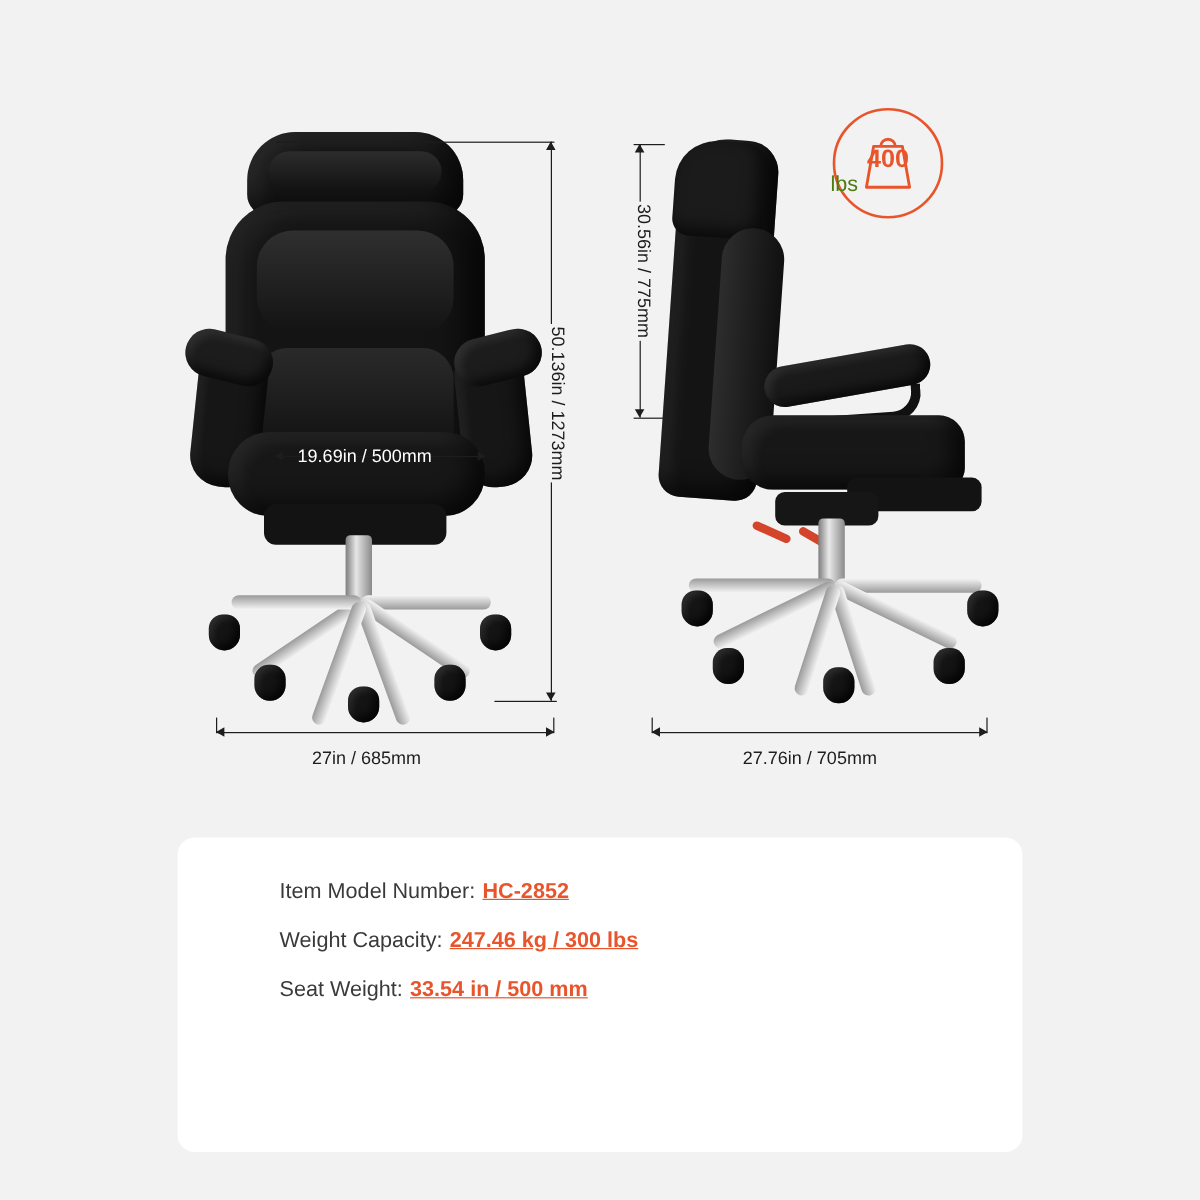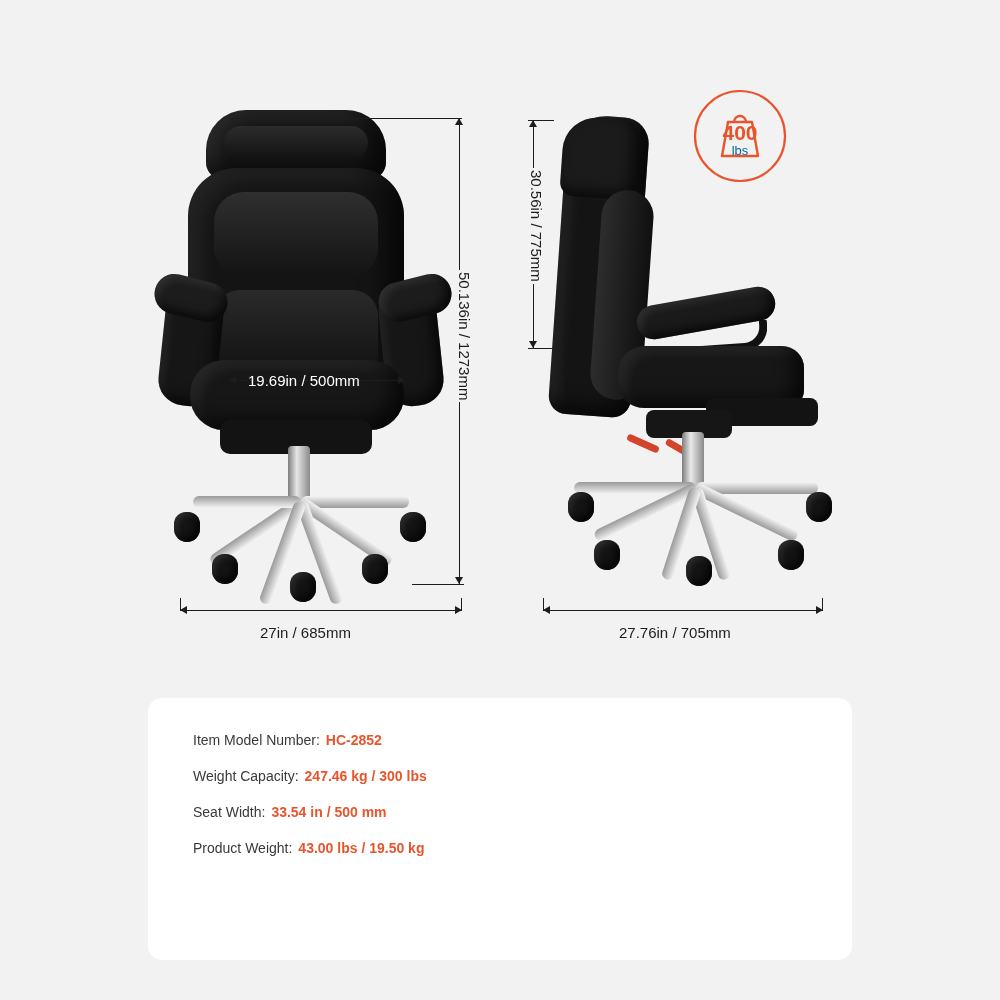--- a/index.html
+++ b/index.html
@@ -167,36 +167,36 @@
   
   .badge {
     position: absolute; left: 692px; top: 88px; width: 96px; height: 96px;
   }
   .badge svg { display: block; }
   .badge-text {
     position: absolute; left: 0; top: 34px; width: 96px; text-align: center;
     color: #e8552c; font-weight: bold; font-size: 21px; line-height: 1;
   }
   .badge-unit {
-    position: absolute; left: 0; top: 56px; width: 96px; text-align: center;
-    color: #0369a1; font-size: 13px; line-height: 1;
+    position: absolute; left: 0; top: 56px; width: 96px; 
+    color: #4d7c0f; font-size: 18px; line-height: 1;
   }
 
   
   .spec-card {
     position: absolute; left: 148px; top: 698px; width: 704px; height: 262px;
     background: #ffffff; border-radius: 14px;
   }
   .spec-list { padding: 34px 0 0 45px; }
   .spec-row {
     display: flex; align-items: baseline; margin-bottom: 20px;
-    font-size: 14px; color: #2b2b2b;
+    font-size: 18px; color: #2b2b2b; margin-left: 40px;
   }
   .spec-label { color: #3a3a3a; }
-  .spec-value { color: #e8552c; font-weight: bold; margin-left: 6px; }
+  .spec-value { color: #e8552c; font-weight: bold; margin-left: 6px; text-decoration: underline; }
 </style>
 </head>
 <body>
 
 <div id="page">
 
   <div class="diagram">
 
     <div class="chair front-chair">
       <div class="fc-headrest"></div>
@@ -303,26 +303,22 @@
         <span class="spec-value">HC-2852</span>
       </div>
 
       <div class="spec-row">
         <span class="spec-label">Weight Capacity:</span>
         <span class="spec-value">247.46 kg / 300 lbs</span>
       </div>
 
 
       <div class="spec-row">
-        <span class="spec-label">Seat Width:</span>
+        <span class="spec-label">Seat Weight:</span>
         <span class="spec-value">33.54 in / 500 mm</span>
       </div>
 
-      <div class="spec-row">
-        <span class="spec-label">Product Weight:</span>
-        <span class="spec-value">43.00 lbs / 19.50 kg</span>
-      </div>
 
 
     </div>
   </div>
 
 </div>
 
 </body></html>

